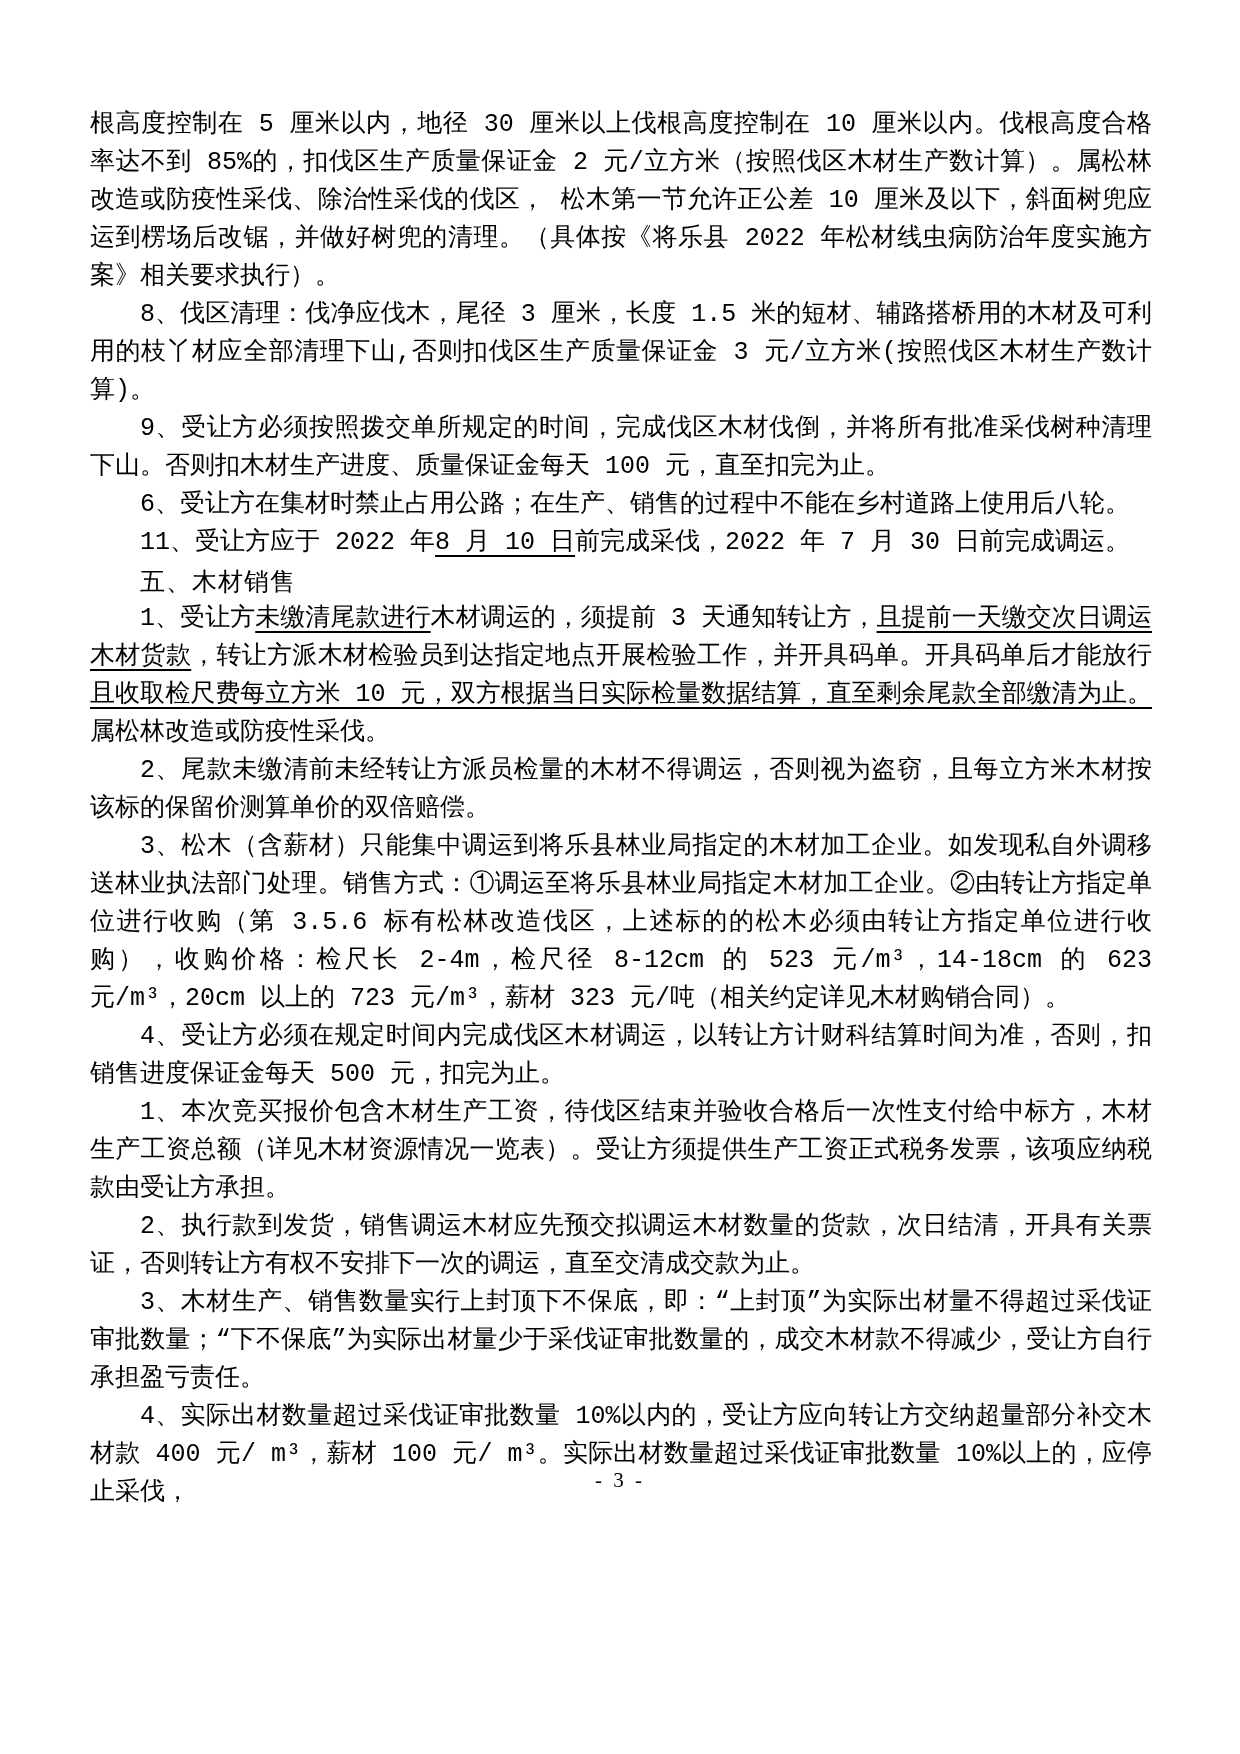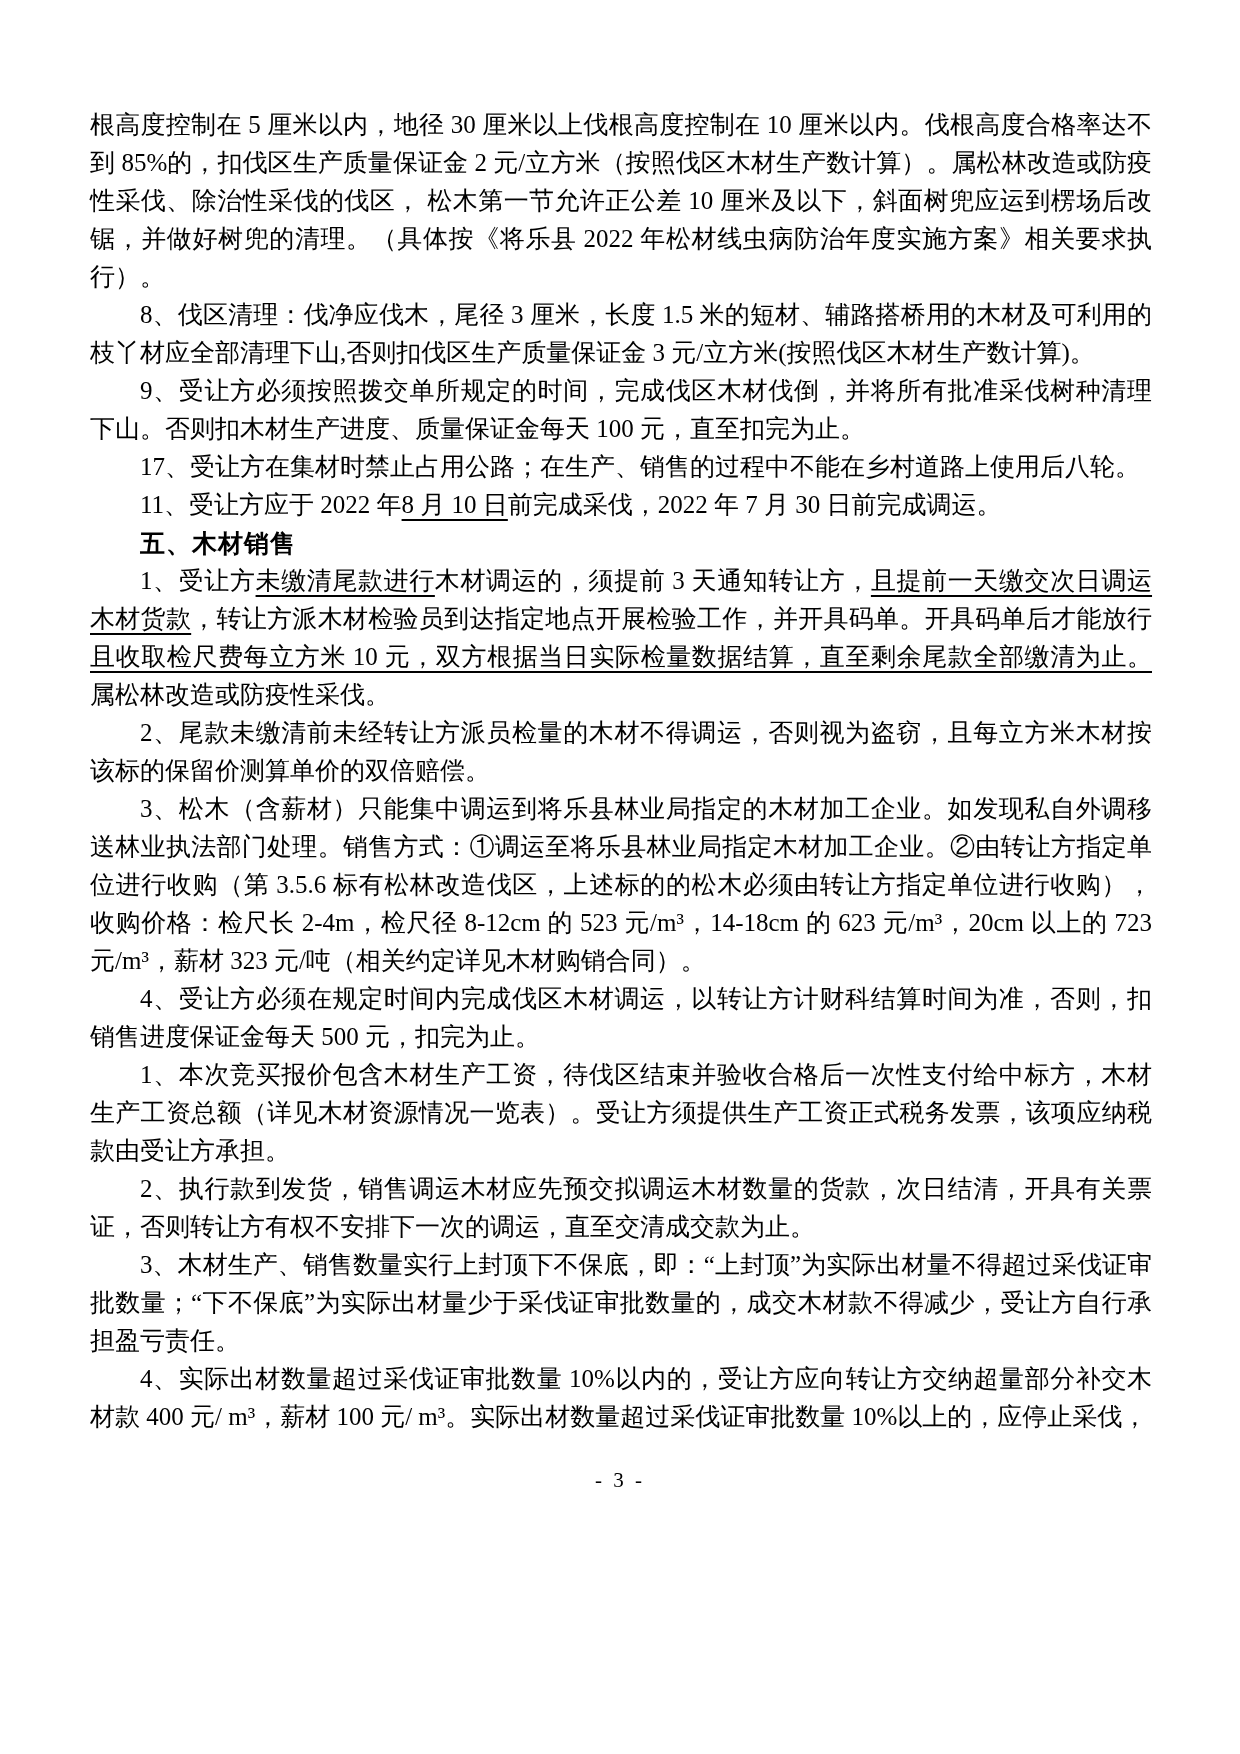--- a/index.html
+++ b/index.html
@@ -23,26 +23,27 @@
     left: 90px;
     width: 1062px;
     font-size: 25px;
     line-height: 38px;
     text-align: justify;
   }
   .para {
     margin: 0;
     padding: 0;
     text-align: justify;
+    font-family: Liberation Mono, monospace;
   }
   .ind {
     text-indent: 2em;
   }
   .h {
-    font-weight: bold;
+    font-weight: normal;
     font-family: "Liberation Sans", "DejaVu Sans", sans-serif;
     letter-spacing: 1px;
   }
   .u {
     text-decoration: underline;
     text-underline-offset: 6px;
     text-decoration-thickness: 1.5px;
   }
   .footer {
     position: absolute;
@@ -59,21 +60,21 @@
 
 <div class="page">
   <div class="body-text">
 
     <p class="para"><span>根高度控制在 5 厘米以内，地径 30 厘米以上伐根高度控制在 10 厘米以内。伐根高度合格率达不到 85%的，扣伐区生产质量保证金 2 元/立方米（按照伐区木材生产数计算）。属松林改造或防疫性采伐、除治性采伐的伐区， 松木第一节允许正公差 10 厘米及以下，斜面树兜应运到楞场后改锯，并做好树兜的清理。（具体按《将乐县 2022 年松材线虫病防治年度实施方案》相关要求执行）。</span></p>
 
     <p class="para ind"><span>8、伐区清理：伐净应伐木，尾径 3 厘米，长度 1.5 米的短材、辅路搭桥用的木材及可利用的枝丫材应全部清理下山,否则扣伐区生产质量保证金 3 元/立方米(按照伐区木材生产数计算)。</span></p>
 
     <p class="para ind"><span>9、受让方必须按照拨交单所规定的时间，完成伐区木材伐倒，并将所有批准采伐树种清理下山。否则扣木材生产进度、质量保证金每天 100 元，直至扣完为止。</span></p>
 
-    <p class="para ind"><span>17、受让方在集材时禁止占用公路；在生产、销售的过程中不能在乡村道路上使用后八轮。</span></p>
+    <p class="para ind"><span>6、受让方在集材时禁止占用公路；在生产、销售的过程中不能在乡村道路上使用后八轮。</span></p>
 
     <p class="para ind"><span>11、受让方应于 2022 年</span><span class="u">8 月 10 日</span><span>前完成采伐，2022 年 7 月 30 日前完成调运。</span></p>
 
     <p class="para ind h">五、木材销售</p>
 
     <p class="para ind"><span>1、受让方</span><span class="u">未缴清尾款进行</span><span>木材调运的，须提前 3 天通知转让方，</span><span class="u">且提前一天缴交次日调运木材货款</span><span>，转让方派木材检验员到达指定地点开展检验工作，并开具码单。开具码单后才能放行</span><span class="u">且收取检尺费每立方米 10 元，双方根据当日实际检量数据结算，直至剩余尾款全部缴清为止。</span><span>属松林改造或防疫性采伐。</span></p>
 
     <p class="para ind"><span>2、尾款未缴清前未经转让方派员检量的木材不得调运，否则视为盗窃，且每立方米木材按该标的保留价测算单价的双倍赔偿。</span></p>
 
     <p class="para ind"><span>3、松木（含薪材）只能集中调运到将乐县林业局指定的木材加工企业。如发现私自外调移送林业执法部门处理。销售方式：①调运至将乐县林业局指定木材加工企业。②由转让方指定单位进行收购（第 3.5.6 标有松林改造伐区，上述标的的松木必须由转让方指定单位进行收购），收购价格：检尺长 2-4m，检尺径 8-12cm 的 523 元/m³，14-18cm 的 623 元/m³，20cm 以上的 723 元/m³，薪材 323 元/吨（相关约定详见木材购销合同）。</span></p>

